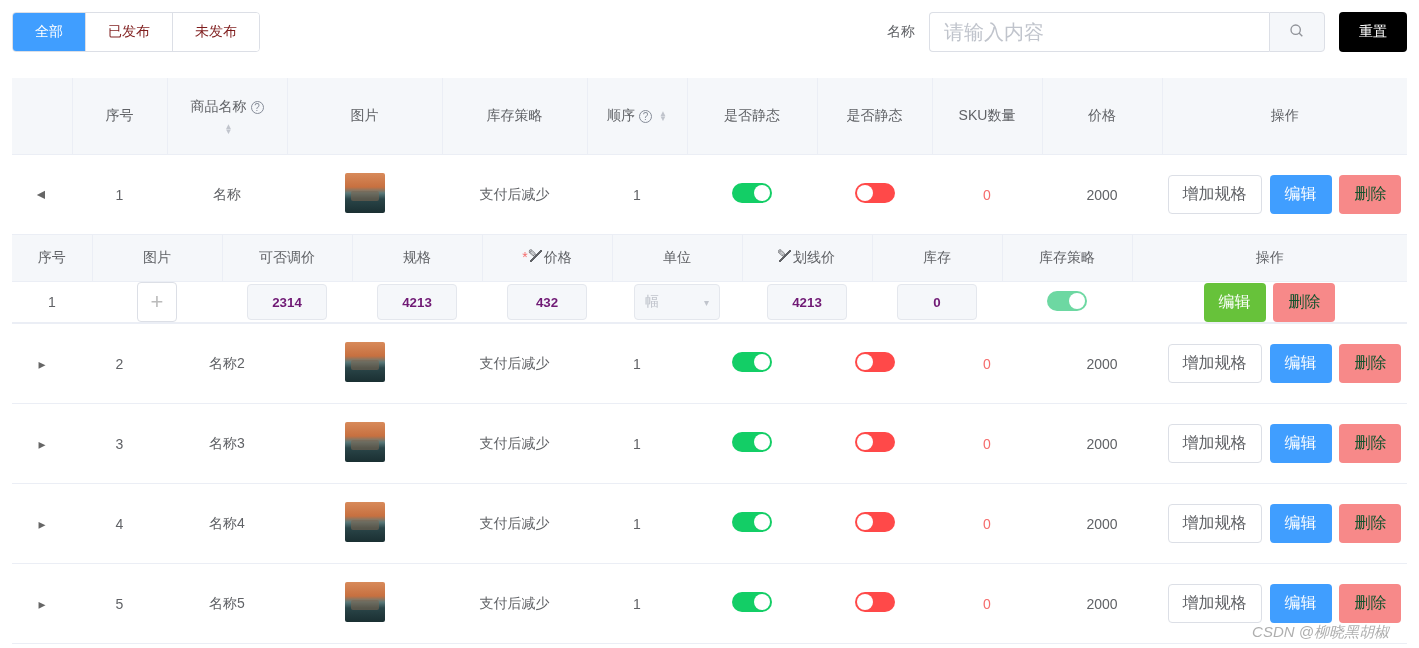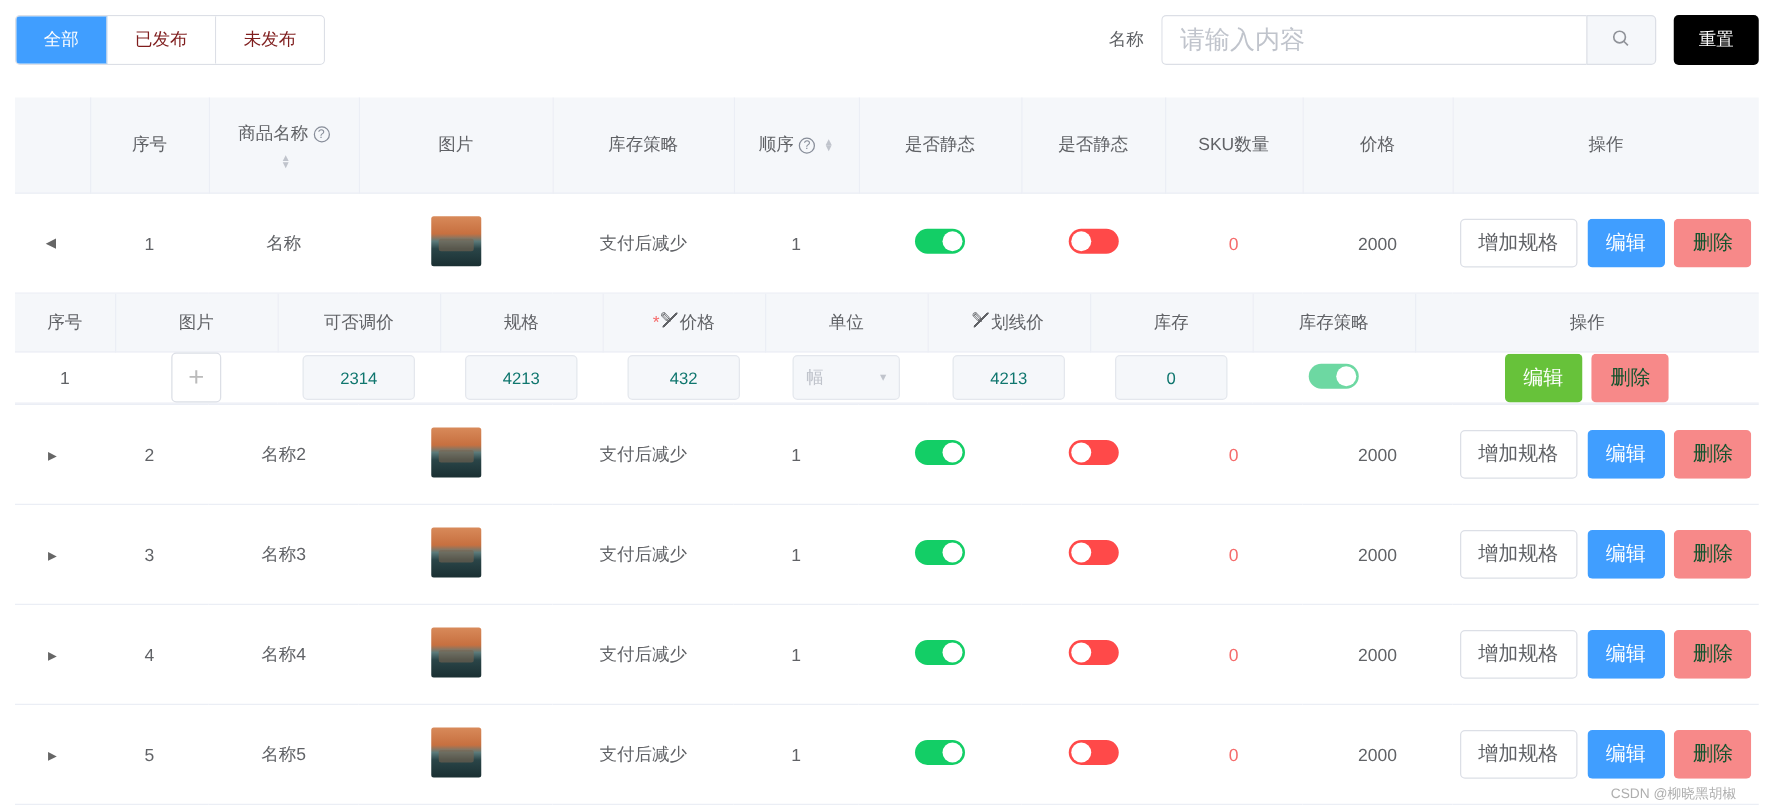--- a/index.html
+++ b/index.html
@@ -40,26 +40,26 @@
 .btn-plain { background: #fff; border-color: #dcdfe6; color: #606266; }
 .btn-primary { background: #409eff; color: #fff; }
 .btn-danger { background: #f78989; color: #14532d; }
 .btn-success { background: #67c23a; color: #fff; }
 .red-text { color: #f56c6c; }
 .sub-table-wrap td { padding: 0 !important; }
 .sub-table { width: 100%; border-collapse: collapse; }
 .sub-table th { padding: 14px 0; color: #606266; font-weight: 500; border-bottom: 1px solid #ebeef5; }
 .sub-table td { padding: 16px 0; }
 .add-box { width: 40px; height: 40px; border: 1px solid #dcdfe6; border-radius: 4px; display: inline-flex; align-items: center; justify-content: center; color: #bbb; font-size: 22px; cursor: pointer; }
-.dis-input { width: 90px; height: 36px; border: 1px solid #e4e7ed; border-radius: 4px; text-align: center; color: #0f766e; background: #f5f7fa; }
+.dis-input { width: 80px; height: 36px; border: 1px solid #e4e7ed; border-radius: 4px; text-align: center; color: #701a75; background: #f5f7fa; font-weight: bold; }
 .sel { width: 86px; height: 36px; border: 1px solid #e4e7ed; border-radius: 4px; display: inline-flex; align-items: center; justify-content: space-between; padding: 0 10px; color: #c0c4cc; background: #f5f7fa; }
 .edit-icon { display: inline-block; width: 12px; height: 12px; background: linear-gradient(135deg, transparent 45%, #606266 45%, #606266 55%, transparent 55%); margin-right: 2px; position: relative; }
 .edit-icon::before { content: "✎"; font-size: 12px; color: #606266; position: absolute; top: -3px; left: -2px; }
 .required { color: #f56c6c; margin-right: 2px; }
-.watermark { position: fixed; bottom: 6px; right: 30px; color: rgba(120,120,120,0.6); font-size: 11px; }
+.watermark { position: fixed; bottom: 6px; right: 30px; color: rgba(120,120,120,0.6); font-size: 15px; font-style: italic; }
 </style>
 </head>
 <body>
 
 <div class="top-bar">
   <div class="tabs">
     <div class="tab active">全部</div>
     <div class="tab">已发布</div>
     <div class="tab">未发布</div>
   </div>

